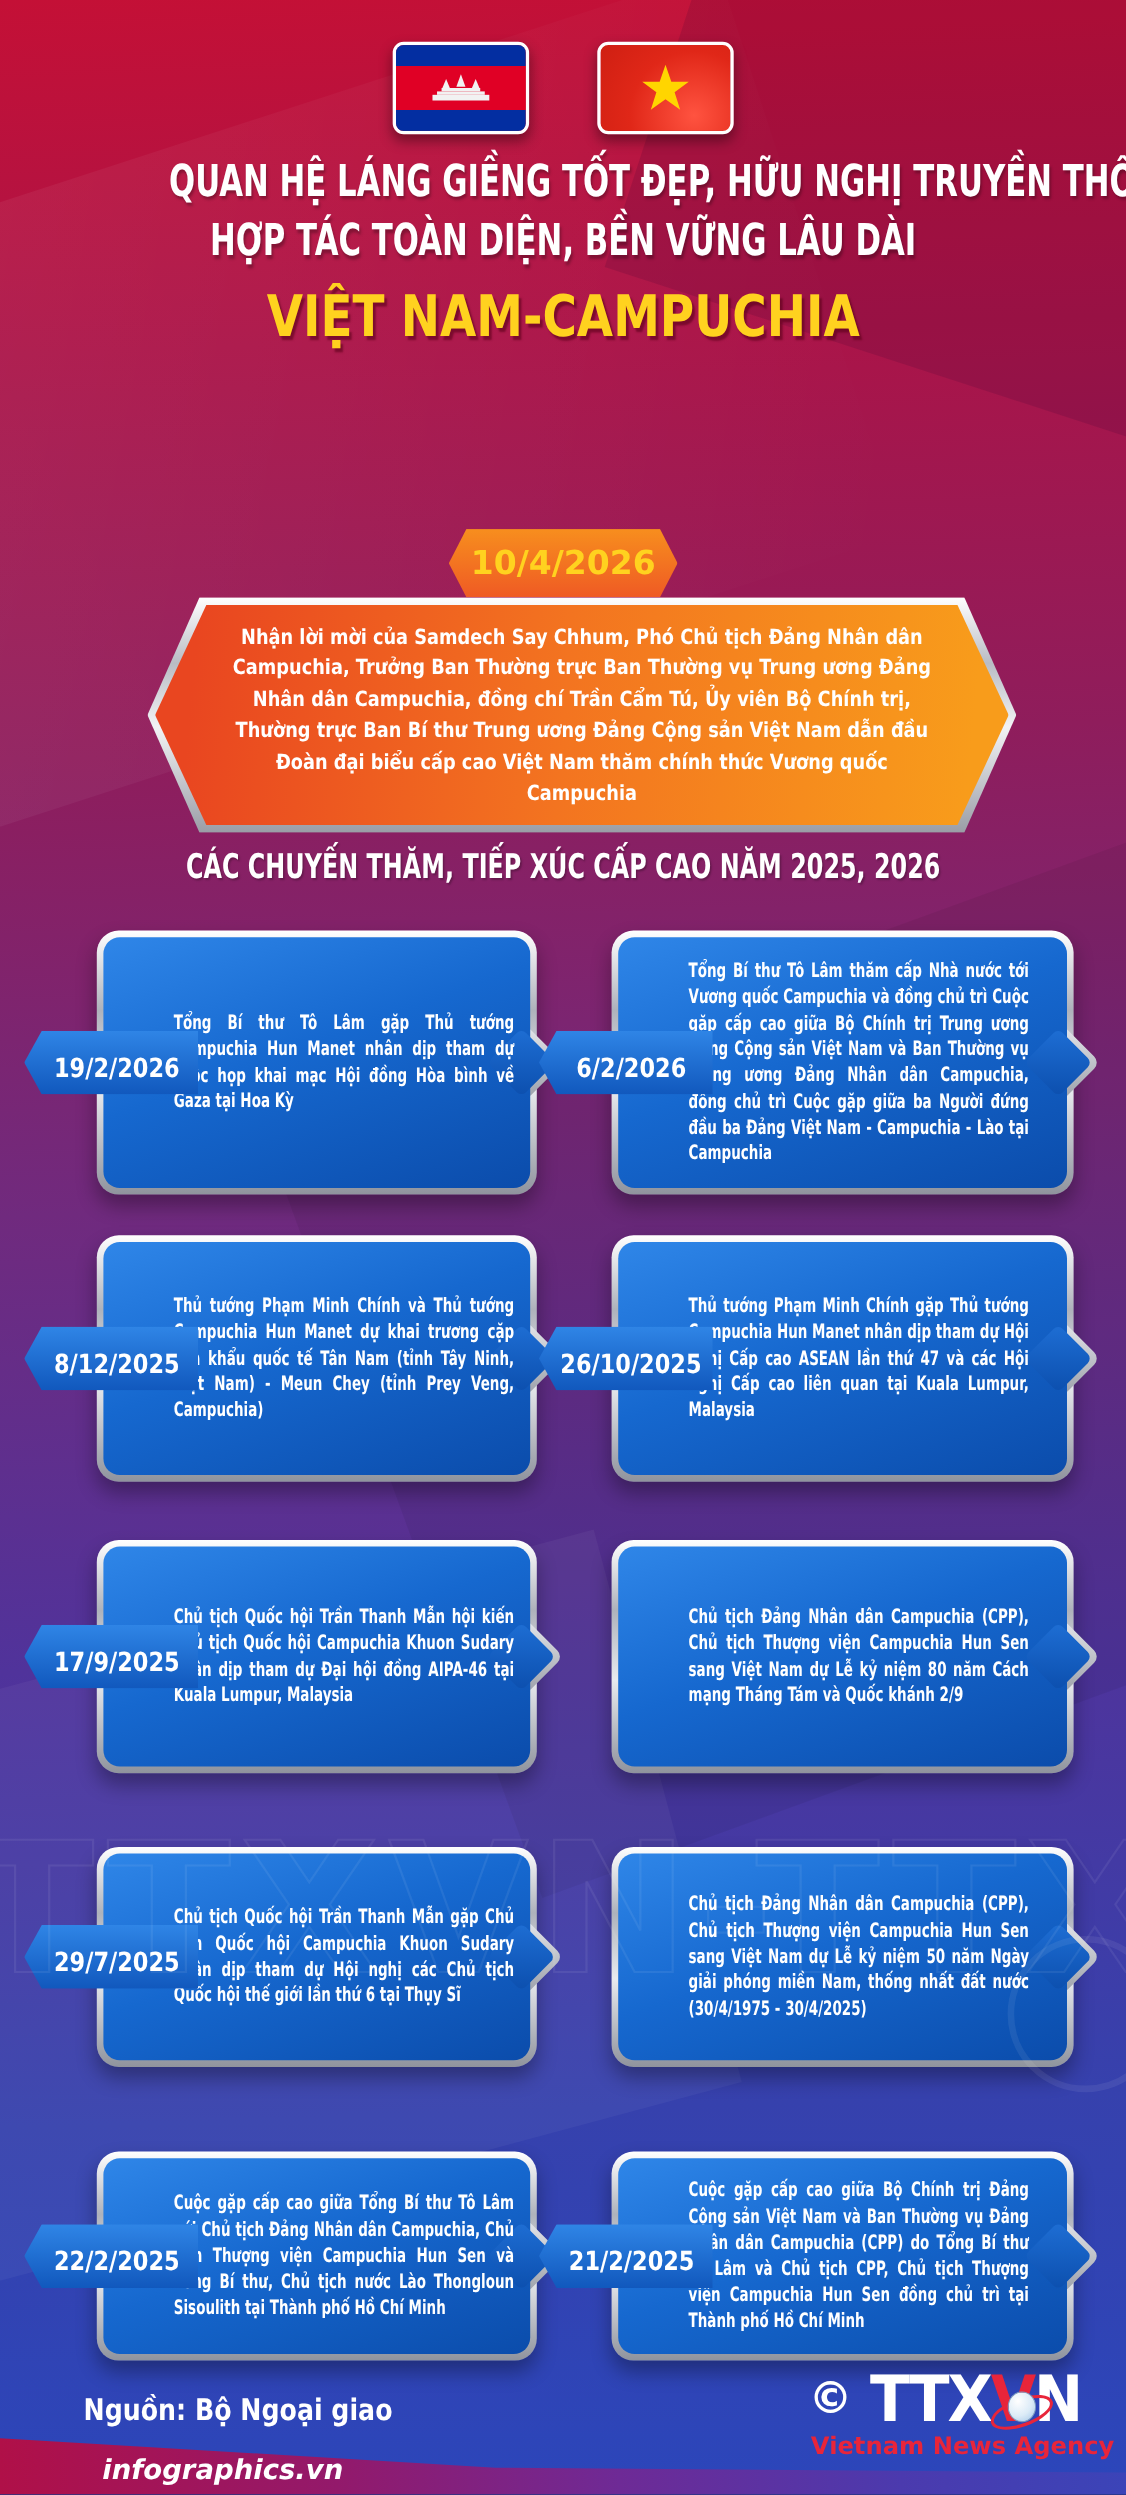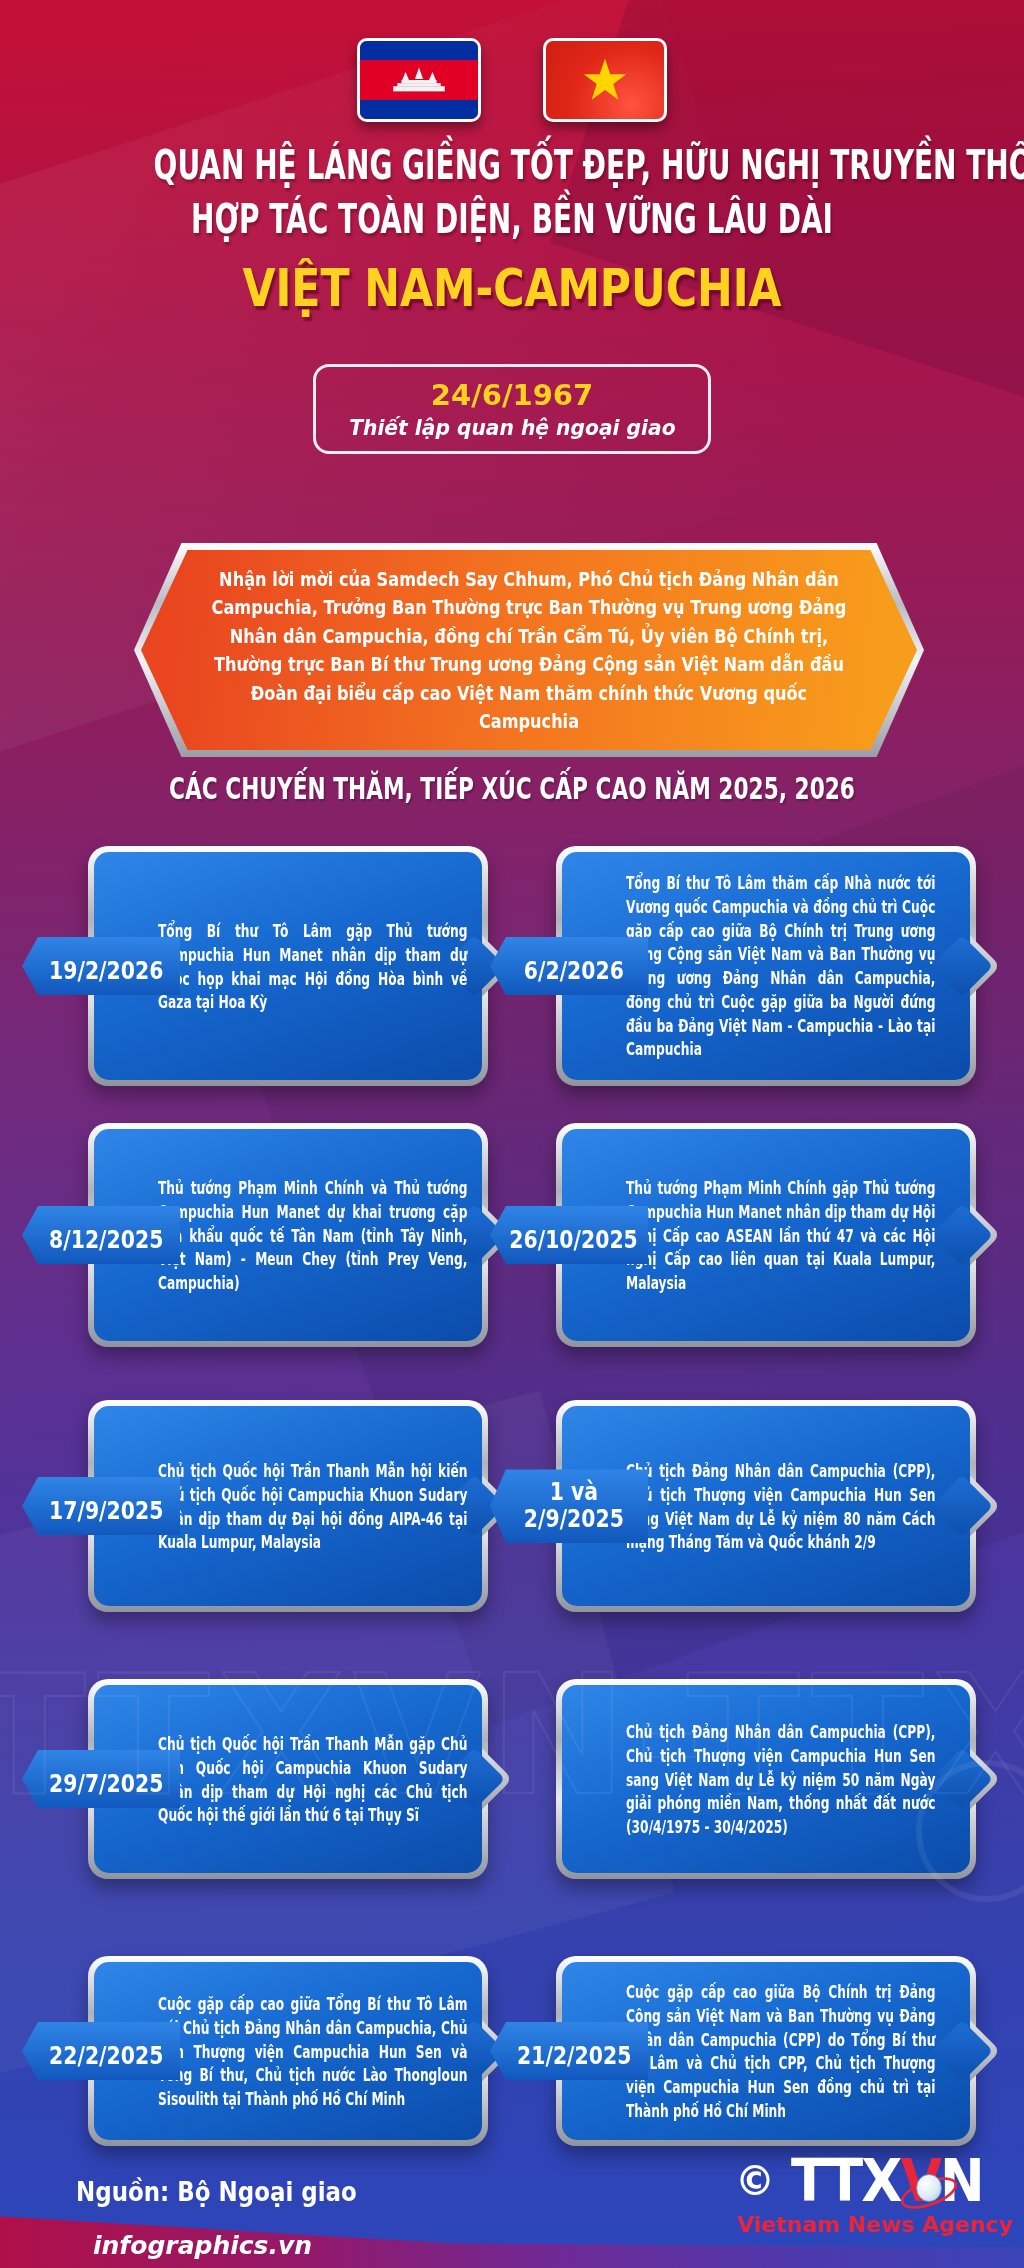--- a/index.html
+++ b/index.html
@@ -124,25 +124,24 @@
       <svg width="46" height="46" viewBox="0 0 100 100">
         <polygon fill="#ffd500" points="50,4 61.5,37.5 96,37.5 68,58.5 79,93 50,72 21,93 32,58.5 4,37.5 38.5,37.5"></polygon>
       </svg>
     </div>
   </div>
 
   <div class="title-line title1">QUAN HỆ LÁNG GIỀNG TỐT ĐẸP, HỮU NGHỊ TRUYỀN THỐNG,</div>
   <div class="title-line title2">HỢP TÁC TOÀN DIỆN, BỀN VỮNG LÂU DÀI</div>
   <div class="title-vn">VIỆT NAM-CAMPUCHIA</div>
 
-  <div class="est-box">
-    <div class="est-date">24/6/1967</div>
-    <div class="est-label">Thiết lập quan hệ ngoại giao</div>
-  </div>
-
+
+  <div class="ribbon">
+    <span class="ribbon-date">10/4/2026</span>
+  </div>
 
   <div class="banner">
     <div class="banner-sil"></div>
     <div class="banner-or">
       <div class="banner-text">Nhận lời mời của Samdech Say Chhum, Phó Chủ tịch Đảng Nhân dân Campuchia, Trưởng Ban Thường trực Ban Thường vụ Trung ương Đảng Nhân dân Campuchia, đồng chí Trần Cẩm Tú, Ủy viên Bộ Chính trị, Thường trực Ban Bí thư Trung ương Đảng Cộng sản Việt Nam dẫn đầu Đoàn đại biểu cấp cao Việt Nam thăm chính thức Vương quốc Campuchia</div>
     </div>
   </div>
 
   <div class="section-heading">CÁC CHUYẾN THĂM, TIẾP XÚC CẤP CAO NĂM 2025, 2026</div>
 
@@ -184,24 +183,20 @@
     <div class="c-sil"></div>
     <div class="c-blue"></div>
     <div class="c-date">
         <span>17/9/2025</span>
       </div>
     <div class="c-text">Chủ tịch Quốc hội Trần Thanh Mẫn hội kiến Chủ tịch Quốc hội Campuchia Khuon Sudary nhân dịp tham dự Đại hội đồng AIPA-46 tại Kuala Lumpur, Malaysia</div>
   </div>
   <div class="card cr row3">
     <div class="c-sil"></div>
     <div class="c-blue"></div>
-    <div class="c-date">
-        <span>1 và
-2/9/2025</span>
-      </div>
     <div class="c-text">Chủ tịch Đảng Nhân dân Campuchia (CPP), Chủ tịch Thượng viện Campuchia Hun Sen sang Việt Nam dự Lễ kỷ niệm 80 năm Cách mạng Tháng Tám và Quốc khánh 2/9</div>
   </div>
 
   <div class="card cl row4">
     <div class="c-sil"></div>
     <div class="c-blue"></div>
     <div class="c-date">
         <span>29/7/2025</span>
       </div>
     <div class="c-text">Chủ tịch Quốc hội Trần Thanh Mẫn gặp Chủ tịch Quốc hội Campuchia Khuon Sudary nhân dịp tham dự Hội nghị các Chủ tịch Quốc hội thế giới lần thứ 6 tại Thụy Sĩ</div>

